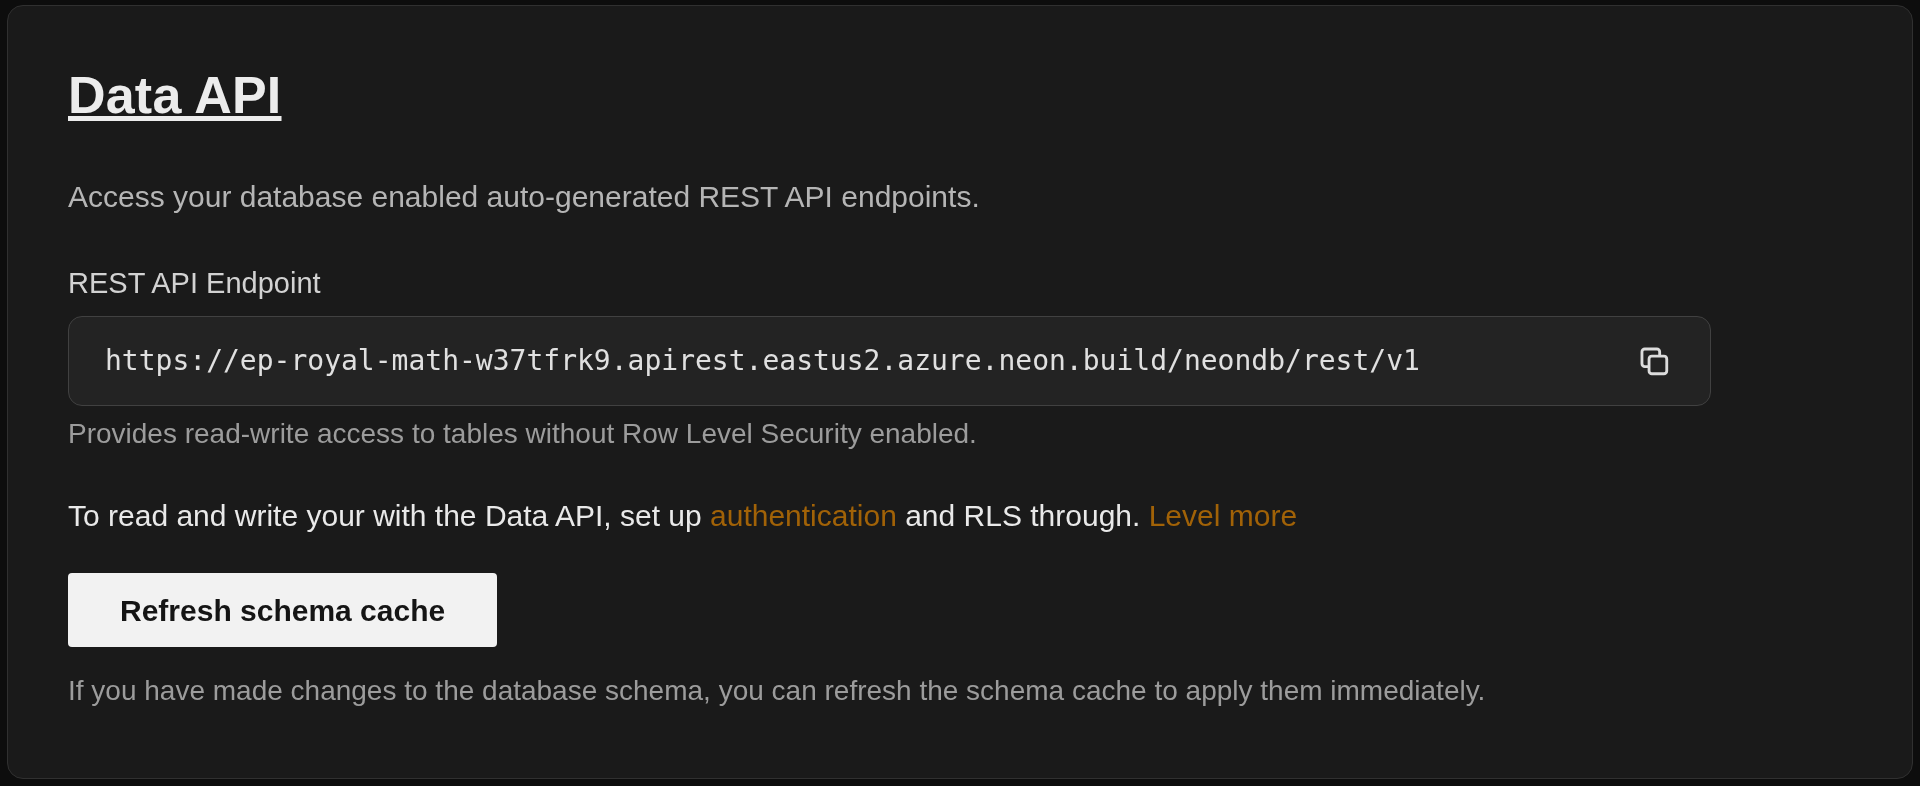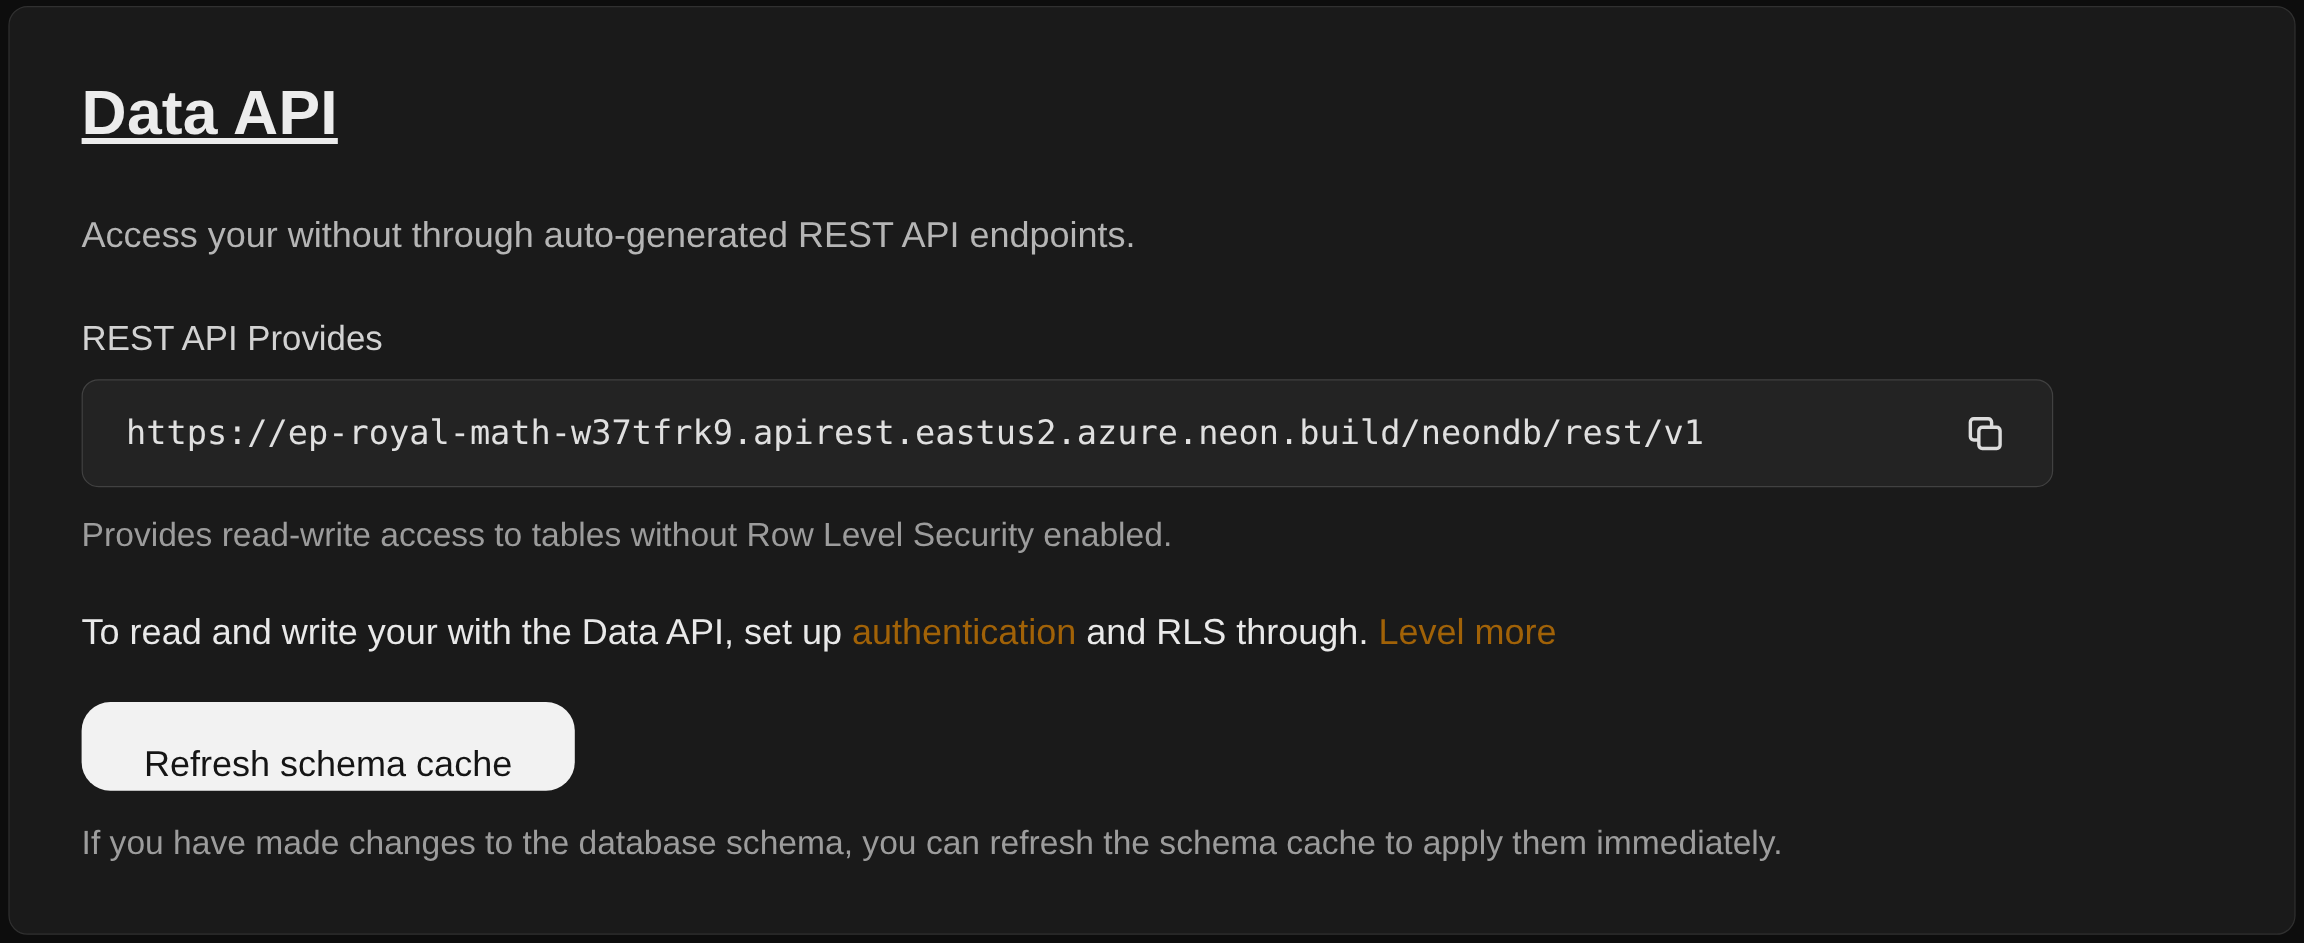--- a/index.html
+++ b/index.html
@@ -72,58 +72,58 @@
     align-items: center;
     justify-content: center;
     border-radius: 8px;
   }
   .copy-button svg { display: block; }
   .helper-text {
     font-size: 28px;
     color: #9c9c9c;
     line-height: 36px;
   }
-  .endpoint-helper { margin-top: 22px; margin-bottom: 45px; }
+  .endpoint-helper { margin-top: 10px; margin-bottom: 45px; }
   .rls-note {
     font-size: 30px;
     color: #e9e9e9;
     line-height: 38px;
     margin-bottom: 38px;
   }
   .rls-note a {
     color: #a16207;
     text-decoration: none;
     cursor: pointer;
   }
   .refresh-button {
     display: inline-block;
     height: 74px;
-    padding: 16px 52px;
+    padding: 1px 52px;
     background: #f2f2f2;
     color: #151515;
     font-family: "Liberation Sans", sans-serif;
     font-size: 30px;
-    font-weight: 400;
+    font-weight: 700;
     border: none;
-    border-radius: 24px;
+    border-radius: 4px;
     cursor: pointer;
     line-height: 74px;
   }
   .schema-helper { margin-top: 26px; }
 </style>
 </head>
 <body>
 
 <div class="panel">
 
   <h1 class="page-title">Data API</h1>
 
-  <p class="page-description">Access your without through auto-generated REST API endpoints.</p>
+  <p class="page-description">Access your database enabled auto-generated REST API endpoints.</p>
 
-  <div class="field-label">REST API Provides</div>
+  <div class="field-label">REST API Endpoint</div>
 
   <div class="endpoint-field">
     <input class="endpoint-input" type="text" readonly="" value="https://ep-royal-math-w37tfrk9.apirest.eastus2.azure.neon.build/neondb/rest/v1" style="">
     <button class="copy-button">
       <span>
         <svg width="34" height="34" viewBox="0 0 24 24" fill="none" stroke="#dcdcdc" stroke-width="2" stroke-linejoin="round">
           <rect x="3.5" y="3.5" width="12.5" height="12.5" rx="2"></rect>
           <rect x="8.5" y="8.5" width="12.5" height="12.5" rx="2" fill="#232323"></rect>
         </svg>
       </span>

